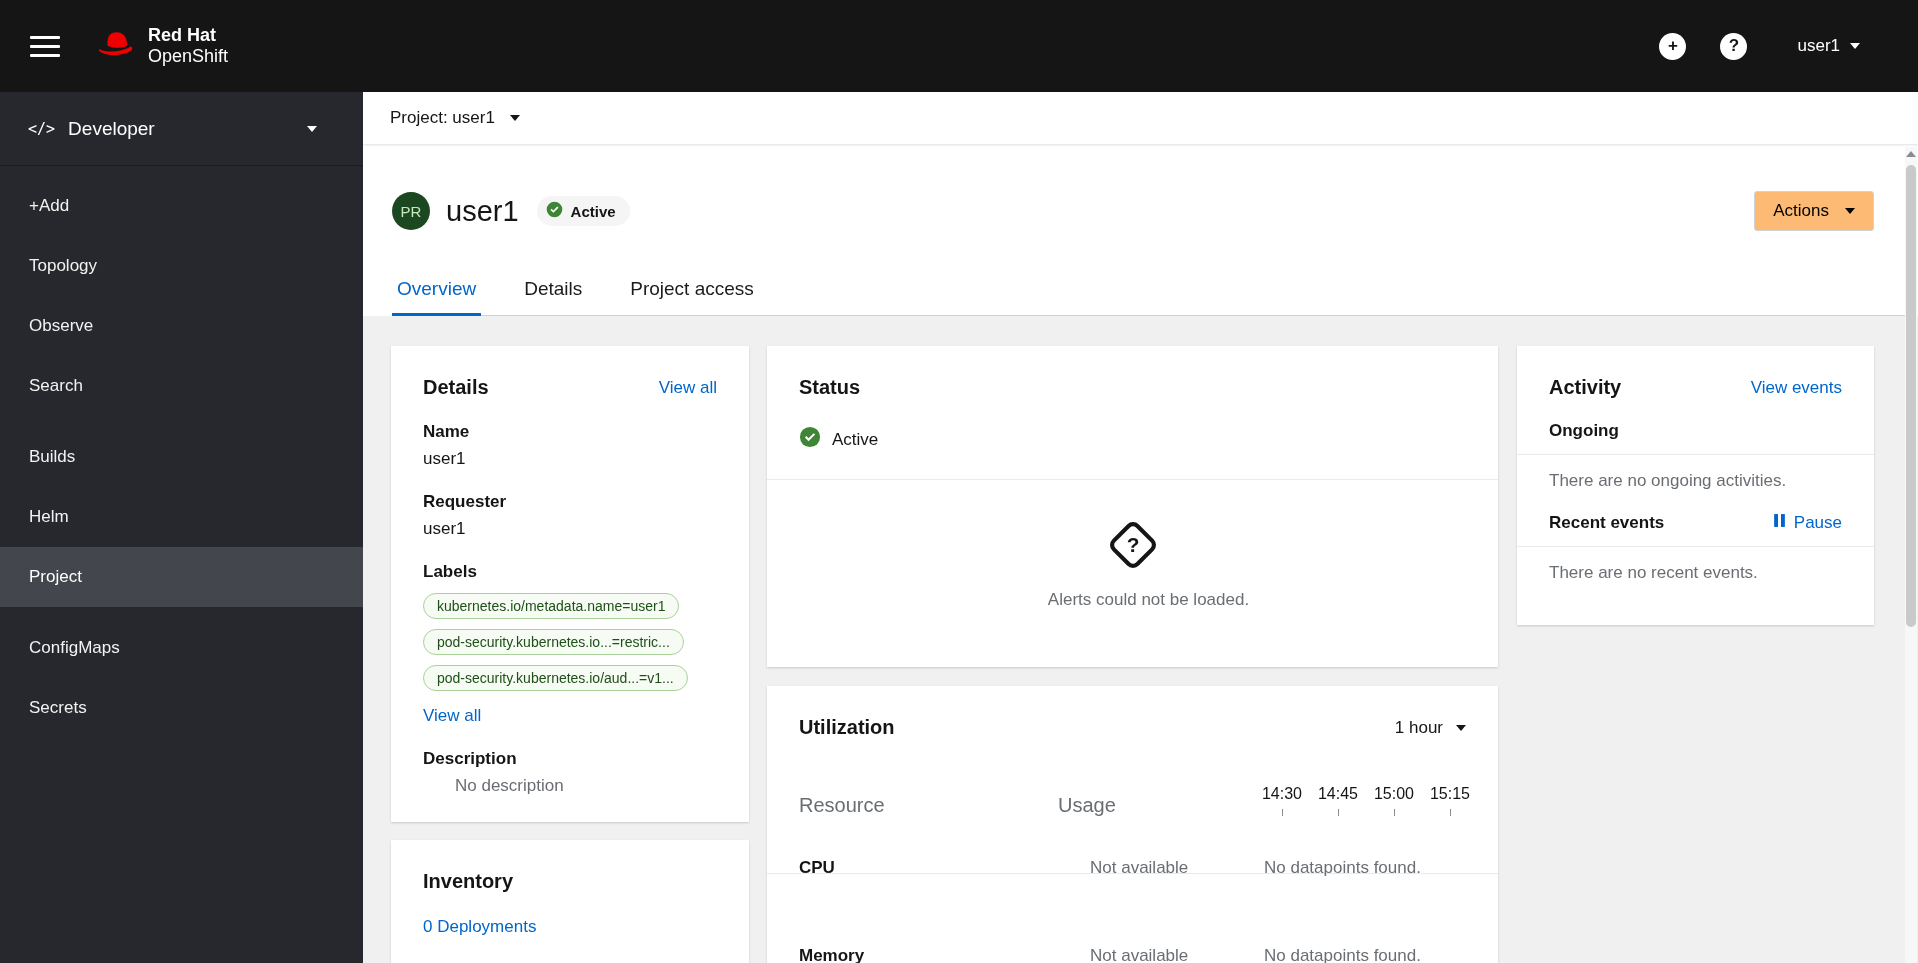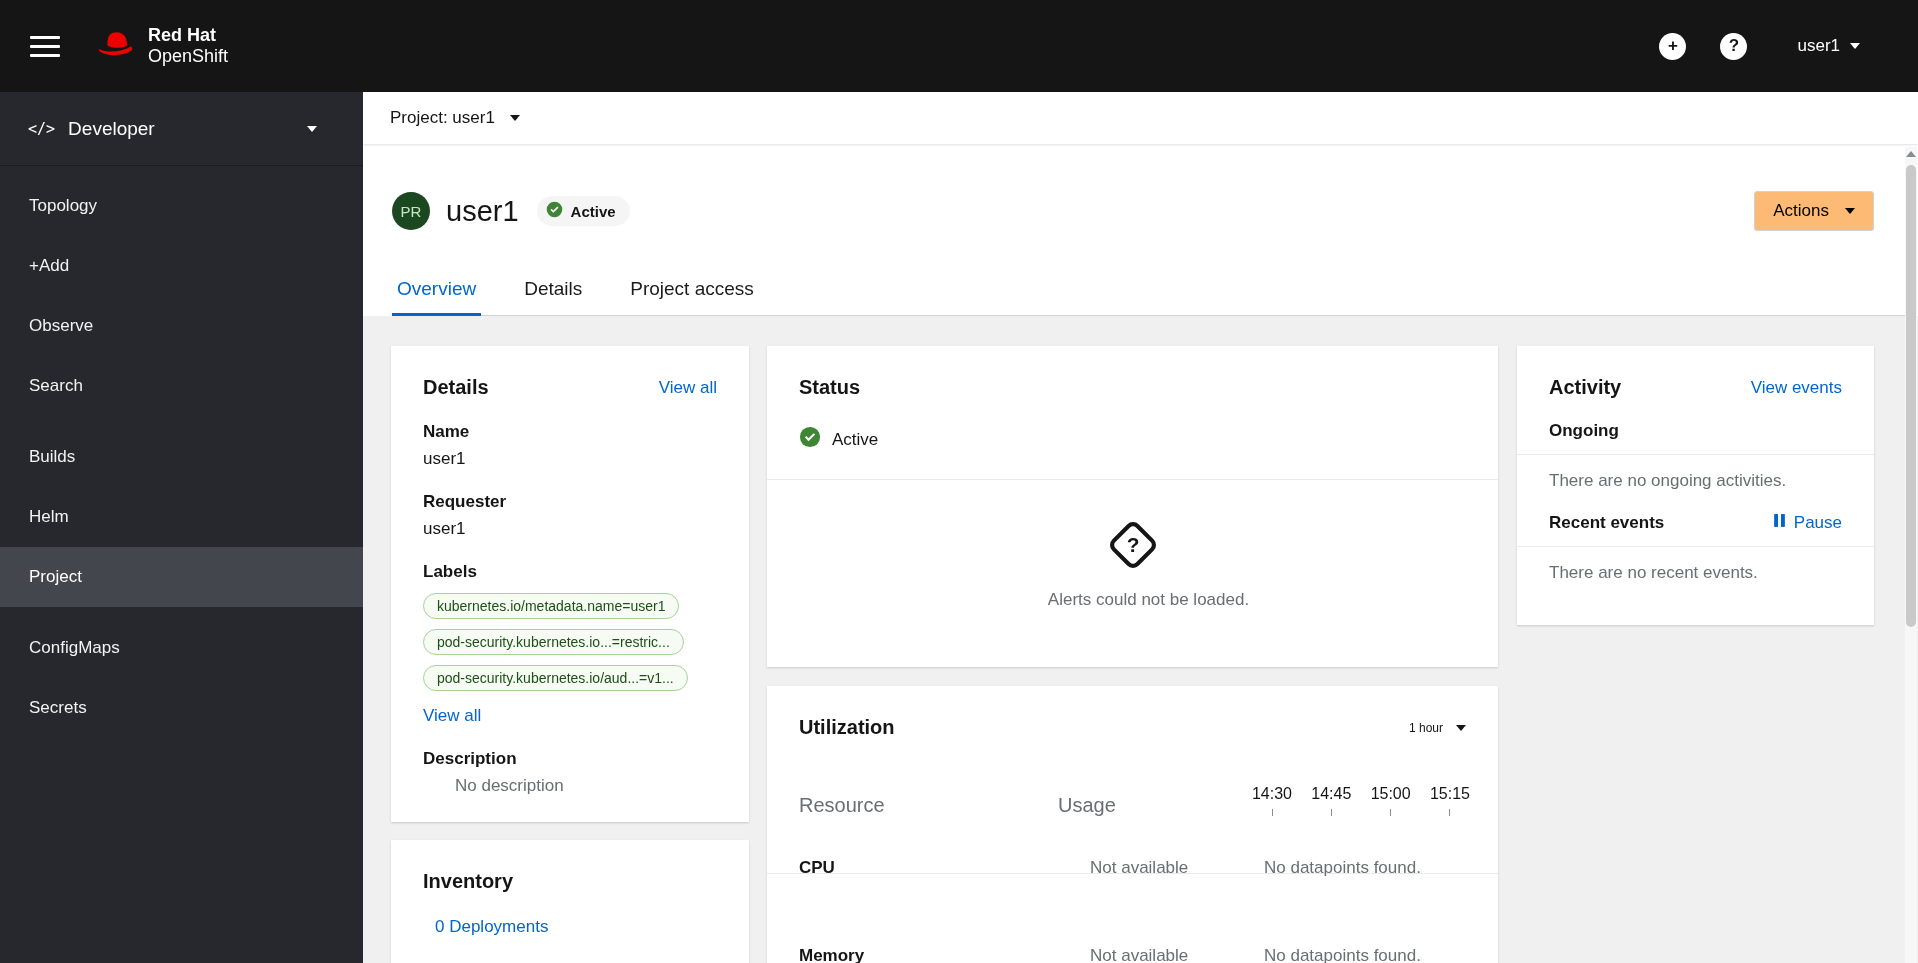--- a/index.html
+++ b/index.html
@@ -79,31 +79,31 @@
   .activity-sub { padding:0 32px; margin-top:22px; font-size:17px; font-weight:700; display:flex; justify-content:space-between; align-items:center; }
   .act-divider { margin-top:13px; }
   .activity-empty { padding:0 32px; margin-top:16px; font-size:17px; }
   .pause-button { display:flex; align-items:center; gap:8px; color:#0066cc; font-size:17px; font-weight:400; cursor:pointer; }
 
   
   .util-axis { position:relative; height:88px; }
   .util-axis .col-h { position:absolute; top:55px; font-size:20px; color:#6a6e73; }
   .col-resource { left:32px; }
   .col-usage { left:291px; }
-  .times { position:absolute; left:477px; top:46px; width:234px; display:flex; justify-content:space-between; }
+  .times { position:absolute; left:477px; top:46px; width:234px; display:flex; justify-content:flex-end; }
   .time { font-size:16px; width:56px; text-align:center; }
   .time::after { content:""; display:block; width:1px; height:7px; background:#8a8d90; margin:6px auto 0; }
   .util-divider { position:absolute; top:134px; left:0; right:0; }
   .util-row { position:relative; height:88px; }
   .util-row .util-name { position:absolute; left:32px; top:31px; font-size:17px; font-weight:700; }
   .util-row .util-usage { position:absolute; left:291px; top:31px; font-size:17px; }
   .util-row .util-data { position:absolute; left:465px; top:31px; font-size:17px; }
 
   
-  .inventory-list { padding:0 44px; margin-top:24px; }
+  .inventory-list { padding:0 32px; margin-top:24px; }
   .inventory-list .link { font-size:17px; }
 
   
   .scrollbar { position:absolute; top:55px; right:1px; width:12px; bottom:0; background:#f7f7f7; z-index:8; }
   .scroll-arrow { width:0; height:0; border-left:5px solid transparent; border-right:5px solid transparent; border-bottom:6px solid #8a8d90; margin:4px auto 0; }
   .scroll-thumb { position:absolute; top:18px; left:1px; width:10px; height:462px; background:#c9c9c9; border-radius:5px; cursor:pointer; }
 </style>
 </head>
 <body>
 
@@ -135,22 +135,22 @@
   </div>
 </header>
 
 <nav class="sidebar">
   <div class="perspective">
     <span class="code-icon">&lt;/&gt;</span>
     <span class="perspective-label">Developer</span>
     <span class="caret"></span>
   </div>
   <ul class="nav-group g1">
+    <li class="nav-item">+Add</li>
     <li class="nav-item">Topology</li>
-    <li class="nav-item">+Add</li>
     <li class="nav-item">Observe</li>
     <li class="nav-item">Search</li>
   </ul>
   <ul class="nav-group g2">
     <li class="nav-item">Builds</li>
     <li class="nav-item">Helm</li>
     <li class="nav-item selected">Project</li>
   </ul>
   <ul class="nav-group g3">
     <li class="nav-item">ConfigMaps</li>
@@ -246,21 +246,21 @@
               <text x="26" y="33" text-anchor="middle" font-family="Liberation Sans, sans-serif" font-size="20" font-weight="700" fill="#151515">?</text>
             </svg>
         </div>
         <div class="empty-msg muted">Alerts could not be loaded.</div>
       </div>
     </section>
 
     <section class="card" id="card-utilization">
       <div class="card-head">
         <span class="card-title">Utilization</span>
-        <span class="project-selector" style="font-size:12px; gap:13px;">
+        <span class="project-selector" style="font-size:17px; gap:13px;">
           <span>1 hour</span>
           <span class="caret"></span>
         </span>
       </div>
       <div class="util-axis">
         <span class="col-h col-resource">Resource</span>
         <span class="col-h col-usage">Usage</span>
         <div class="times">
           <span class="time">14:30</span>
           <span class="time">14:45</span>

